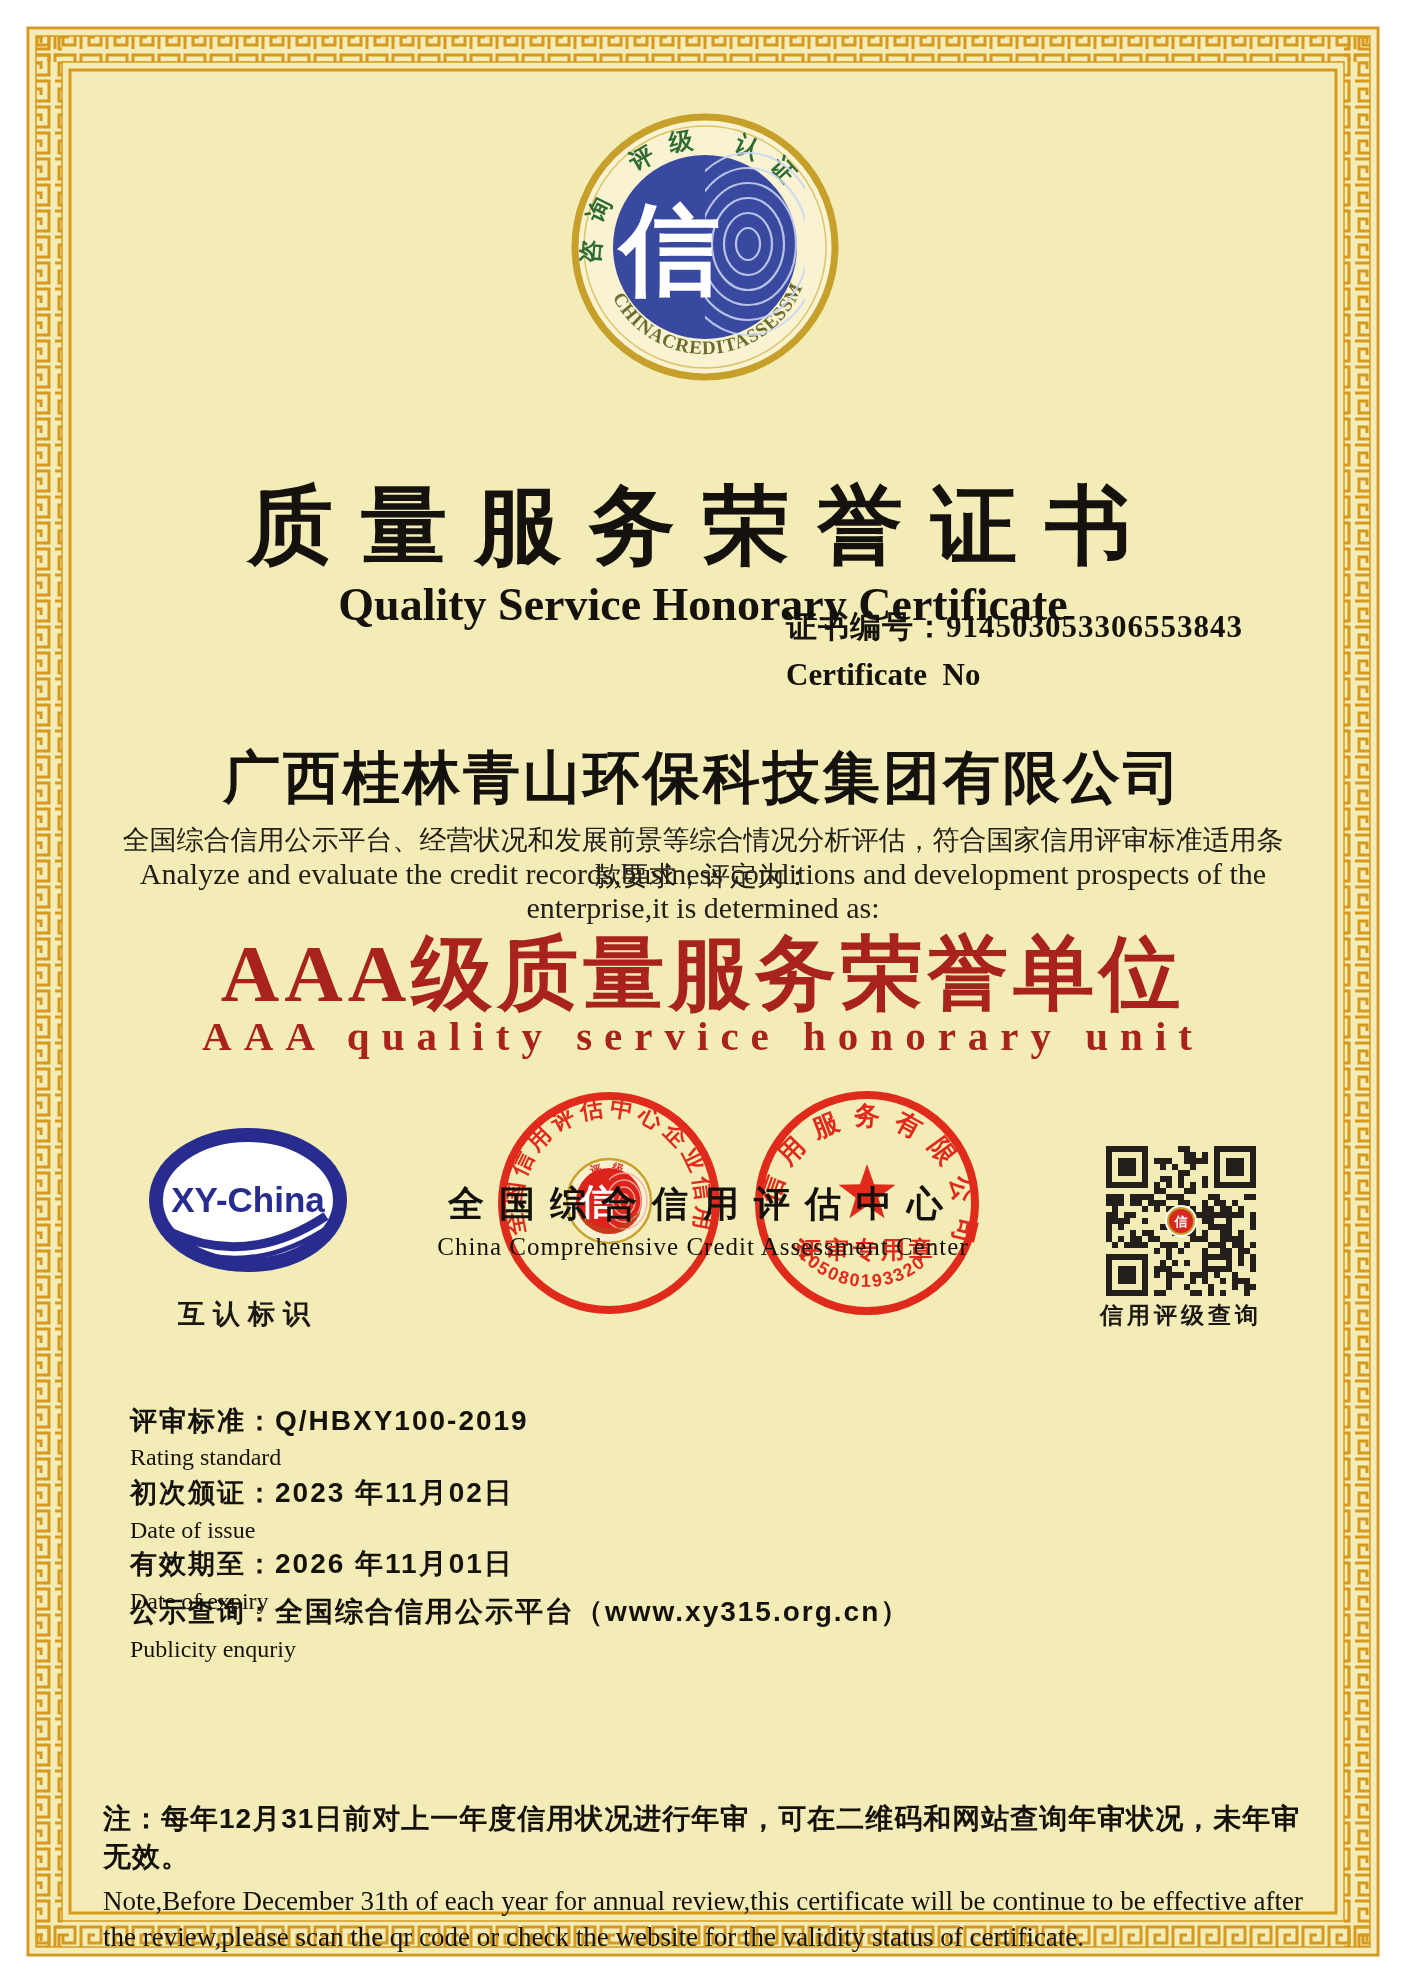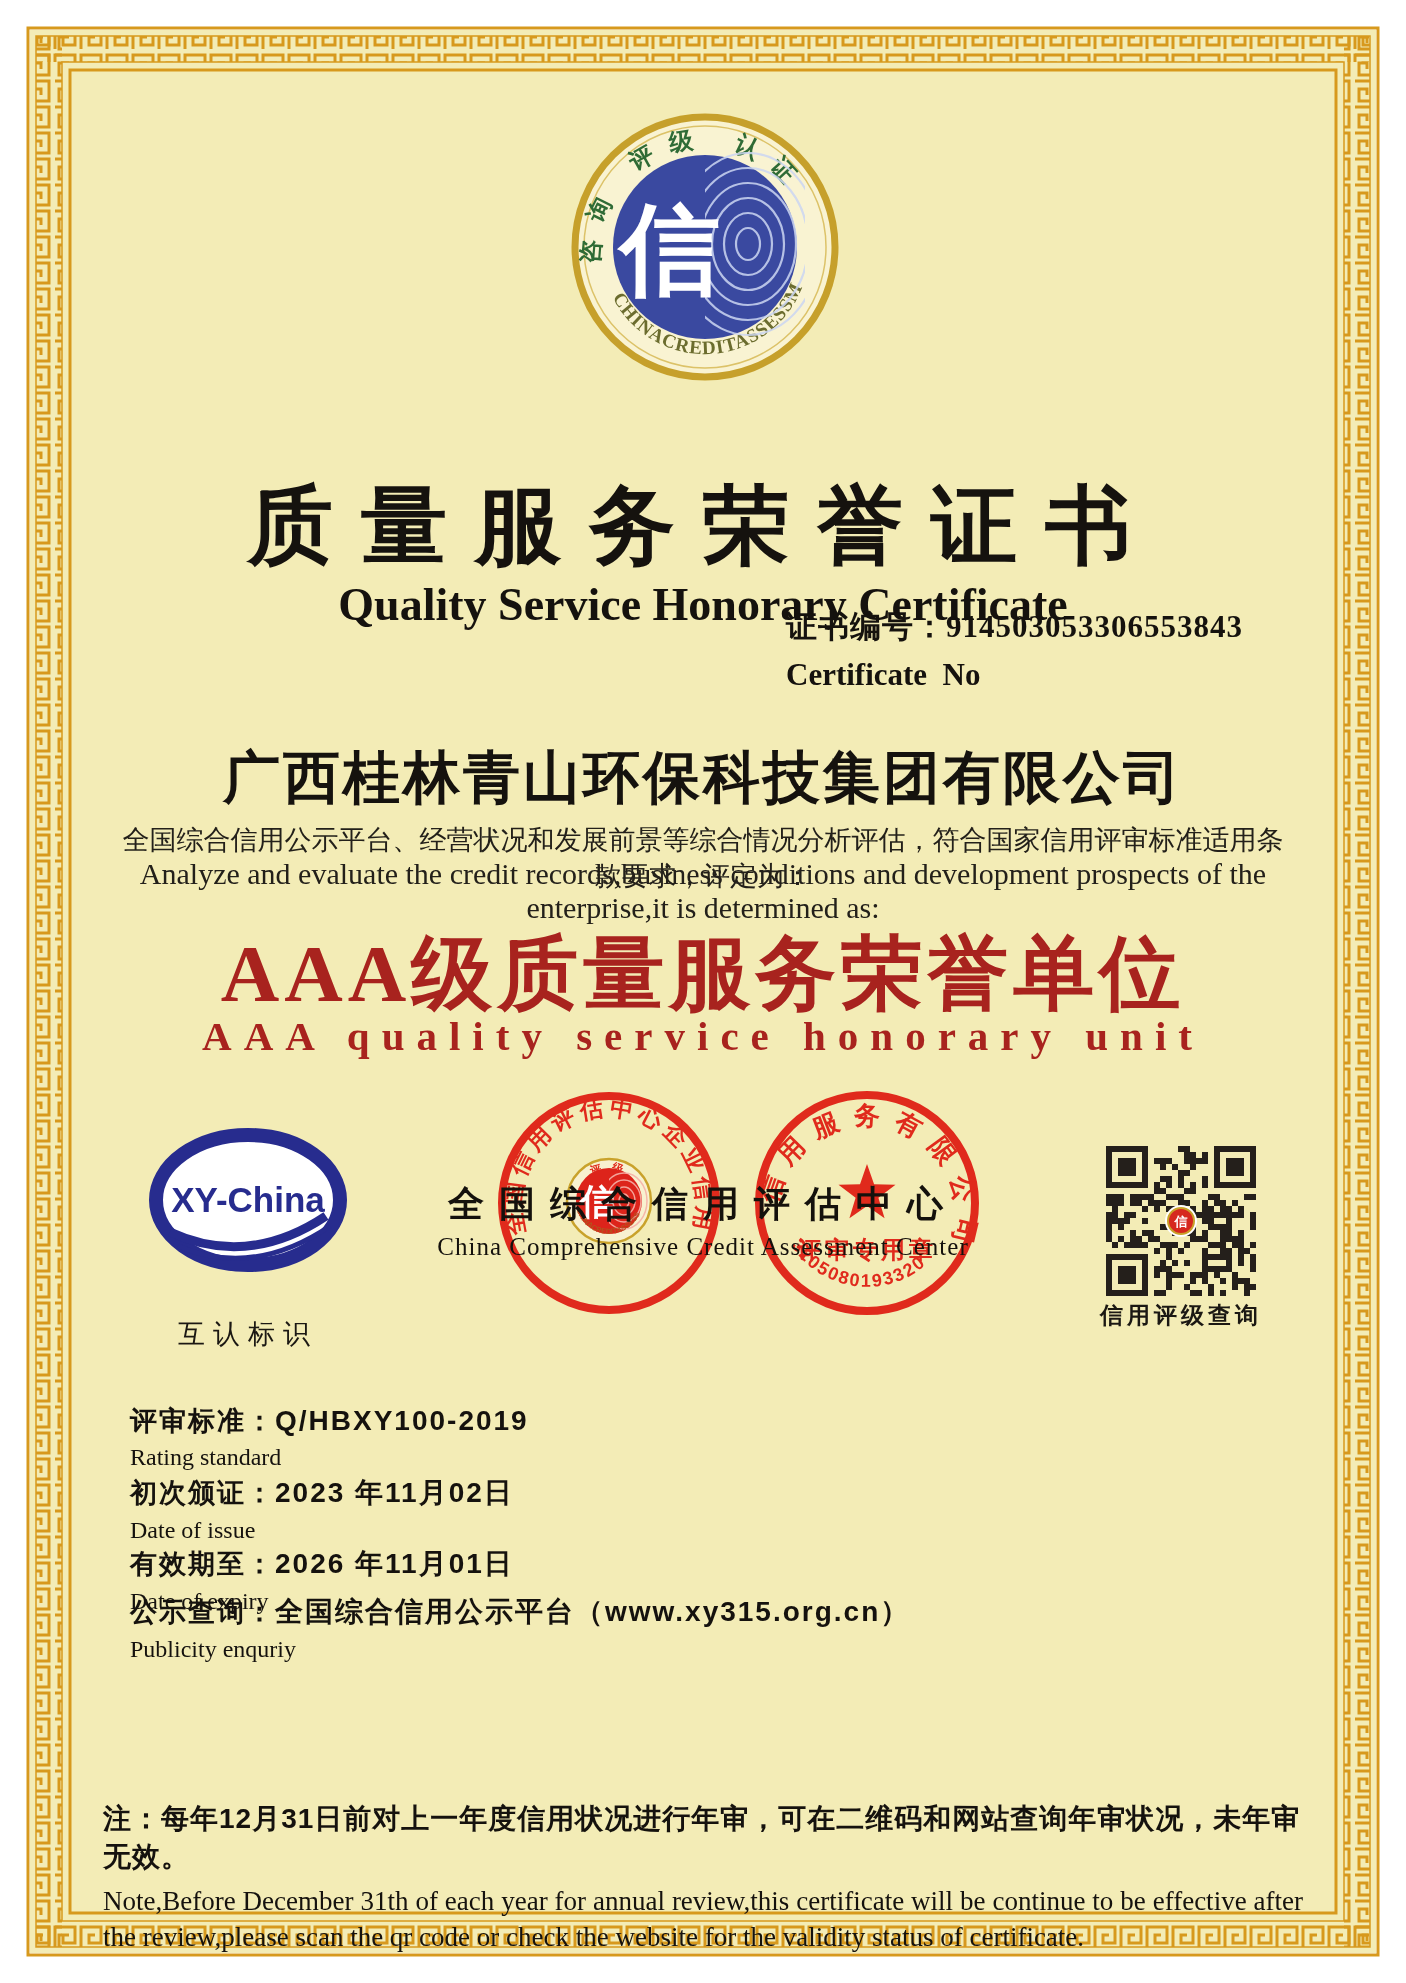--- a/index.html
+++ b/index.html
@@ -18,22 +18,22 @@
   .certno{top:606px;left:786px;font-size:31px;font-weight:bold;letter-spacing:1px;color:#15120e;}
   .certno .en{font-size:31px;font-weight:bold;letter-spacing:0;margin-top:9px;}
   .company{top:740px;font-size:57px;font-weight:bold;letter-spacing:3px;color:#15120e;}
   .desc-cn{top:822px;left:110px;width:1186px;font-size:27px;text-align:center;color:#23201a;}
   .desc-en{top:857px;left:110px;width:1186px;font-size:30px;text-align:center;color:#23201a;}
   .aaa-cn{top:920px;font-size:81px;font-weight:bold;letter-spacing:5px;color:#a8231e;
           font-family:"Liberation Serif","DejaVu Serif",serif;}
   .aaa-en{top:1012px;font-size:41px;font-weight:bold;letter-spacing:12px;color:#a8231e;}
 
   .xy-logo{left:148px;top:1128px;}
-  .xy-label{left:138px;width:220px;top:1296px;text-align:center;font-size:27px;font-weight:normal;
-            letter-spacing:8px;color:#1b1813;margin-top:20px;}
+  .xy-label{left:138px;width:220px;top:1296px;text-align:center;font-size:27px;font-weight:bold;
+            letter-spacing:8px;color:#1b1813;}
   .seal-left{left:494px;top:1088px;}
   .seal-right{left:750px;top:1086px;}
   .seal-overlay{left:353px;width:700px;top:1180px;text-align:center;z-index:5;color:#14110c;}
   .seal-overlay .cn{font-size:36px;font-weight:bold;letter-spacing:15px;
                     font-family:"Liberation Serif","DejaVu Serif",serif;}
   .seal-overlay .en{font-size:25px;margin-top:4px;letter-spacing:1px;}
   .qr-box{left:1106px;top:1146px;}
   .qr-label{left:1086px;width:190px;top:1300px;text-align:center;font-size:23px;font-weight:bold;
             letter-spacing:4px;color:#1b1813;}
 

